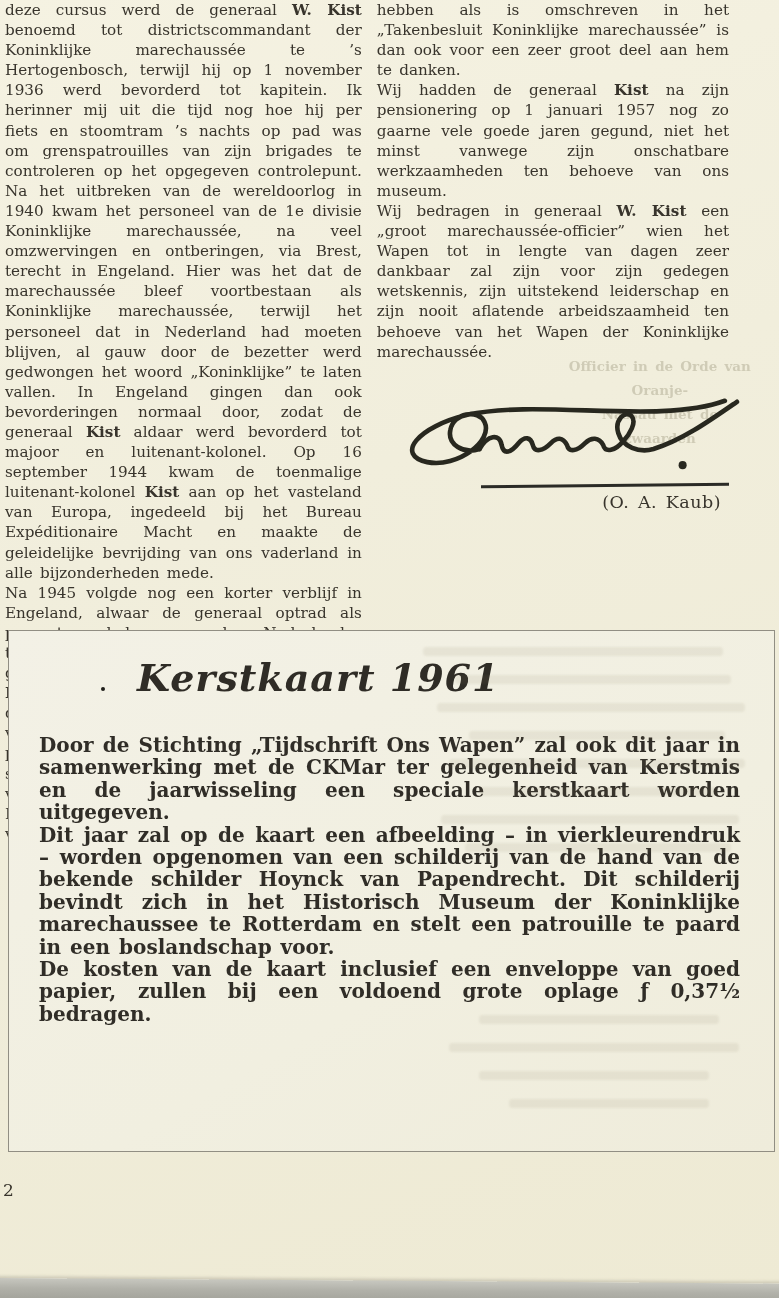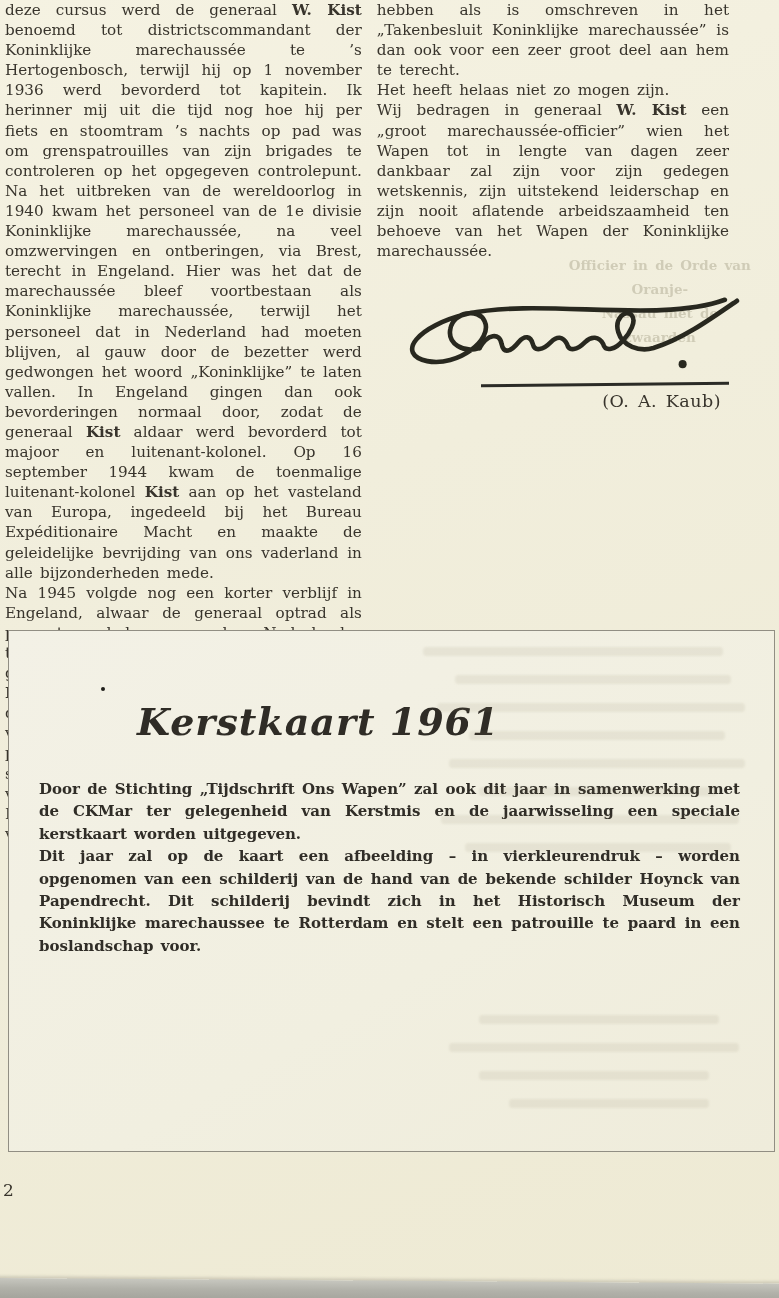--- a/index.html
+++ b/index.html
@@ -26,25 +26,25 @@
     position:absolute;left:104px;top:118px;width:248px;height:2.5px;
     background:#2b2b26;transform:rotate(-.6deg);
   }
   .sig-name{position:absolute;top:126px;right:8px;font-size:17.5px;letter-spacing:.5px;}
   .notice-box{
     position:absolute;top:630px;left:8px;width:767px;height:522px;
     border:1px solid #918e83;background:linear-gradient(150deg,#f3f1e6 0%,#f1efe0 60%,#efecdb 100%);
     box-sizing:border-box;
   }
   .box-title{
-    margin-top:68px;padding-left:128px;
+    margin-top:24px;padding-left:128px;
     font-size:38px;font-style:italic;font-weight:bold;letter-spacing:1px;color:#2f2c26;
   }
   .box-text{
-    margin:34px 34px 0 30px;font-weight:bold;font-size:15px;line-height:22.4px;
+    margin:34px 34px 0 30px;font-weight:bold;font-size:20px;line-height:22.4px;
     text-align:justify;word-spacing:2px;color:#302d27;
   }
   .box-text p{margin:0;}
   .speck{position:absolute;left:92px;top:56px;width:4px;height:4px;border-radius:50%;background:#1f1e1a;}
   .bar{position:absolute;height:9px;border-radius:4px;background:rgba(125,118,90,.10);filter:blur(1px);}
   .page-number{position:absolute;left:3px;top:1180px;font-size:17px;}
   .paper-edge{
     position:absolute;left:-4px;bottom:14px;width:790px;height:4px;
     background:#fbfaf0;opacity:.75;transform:rotate(.4deg);transform-origin:left bottom;
   }
@@ -59,22 +59,22 @@
 <body>
 
 <div class="columns">
   <div class="col left" id="col-left">
       <p><span>deze cursus werd de generaal </span><b>W. Kist</b><span> benoemd tot districtscommandant der Koninklijke marechaussée te ’s Hertogenbosch, terwijl hij op 1 november 1936 werd bevorderd tot kapitein. Ik herinner mij uit die tijd nog hoe hij per fiets en stoomtram ’s nachts op pad was om grenspatrouilles van zijn brigades te controleren op het opgegeven controlepunt. Na het uitbreken van de wereldoorlog in 1940 kwam het personeel van de 1e divisie Koninklijke marechaussée, na veel omzwervingen en ontberingen, via Brest, terecht in Engeland. Hier was het dat de marechaussée bleef voortbestaan als Koninklijke marechaussée, terwijl het personeel dat in Nederland had moeten blijven, al gauw door de bezetter werd gedwongen het woord „Koninklijke” te laten vallen. In Engeland gingen dan ook bevorderingen normaal door, zodat de generaal </span><b>Kist</b><span> aldaar werd bevorderd tot majoor en luitenant-kolonel. Op 16 september 1944 kwam de toenmalige luitenant-kolonel </span><b>Kist</b><span> aan op het vasteland van Europa, ingedeeld bij het Bureau Expéditionaire Macht en maakte de geleidelijke bevrijding van ons vaderland in alle bijzonderheden mede.</span></p>
       <p><span>Na 1945 volgde nog een korter verblijf in Engeland, alwaar de generaal optrad als provost-marshal voor de Nederlandse troepen aldaar. Het is één van de zeer grote verdiensten geweest van de generaal </span><b>Kist</b><span> dat hij zeer tijdig heeft ingezien, dat de Koninklijke marechaussée, meer dan vroeger, zich moest toeleggen op de politiedienst ten behoeve van de strijdkrachten, dus voor het leger alsook voor de Marine en de Luchtmacht.</span></p>
       <p><span>Dat wij thans een zo eervolle taak te verrichten</span></p>
     </div>
   <div class="col right">
     <div id="col-right-paras">
-        <p><span>hebben als is omschreven in het „Takenbesluit Koninklijke marechaussée” is dan ook voor een zeer groot deel aan hem te terecht.</span></p>
-        <p><span>Het heeft helaas niet zo mogen zijn.</span></p>
+        <p><span>hebben als is omschreven in het „Takenbesluit Koninklijke marechaussée” is dan ook voor een zeer groot deel aan hem te danken.</span></p>
+        <p><span>Wij hadden de generaal </span><b>Kist</b><span> na zijn pensionering op 1 januari 1957 nog zo gaarne vele goede jaren gegund, niet het minst vanwege zijn onschatbare werkzaamheden ten behoeve van ons museum.</span></p>
         <p><span>Wij bedragen in generaal </span><b>W. Kist</b><span> een „groot marechaussée-officier” wien het Wapen tot in lengte van dagen zeer dankbaar zal zijn voor zijn gedegen wetskennis, zijn uitstekend leiderschap en zijn nooit aflatende arbeidszaamheid ten behoeve van het Wapen der Koninklijke marechaussée.</span></p>
       </div>
     <div class="sig-area">
       <div class="ghost" id="ghost-lines">
           <div>Officier in de Orde van Oranje-</div>
           <div>Nassau met de zwaarden</div>
         </div>
       <svg class="sig-svg" viewBox="0 0 360 92" fill="none" stroke="#28281f" stroke-width="4.6" stroke-linecap="round" stroke-linejoin="round">
         <path d="M 334 8 C 268 32, 150 6, 78 22 C 28 34, 6 62, 38 69 C 68 75, 104 48, 95 29 C 89 16, 64 20, 61 37 C 58 52, 74 61, 90 56"></path>
         <path d="M 90 56 C 98 42, 110 40, 112 52 C 114 62, 121 60, 129 50 C 135 43, 141 44, 143 52 C 145 60, 153 58, 161 50 C 167 44, 173 44, 177 52 C 179 60, 187 58, 195 50 C 201 44, 209 44, 213 52 C 215 60, 225 58, 233 48 C 239 42, 247 29, 241 23 C 235 17, 224 27, 228 40 C 232 54, 249 60, 263 56 C 292 47, 320 27, 346 9"></path>
@@ -99,18 +99,19 @@
       <div class="bar" style="top: 212px; left: 456px; width: 266px;"></div>
       <div class="bar" style="top: 384px; left: 470px; width: 240px;"></div>
       <div class="bar" style="top: 412px; left: 440px; width: 290px;"></div>
       <div class="bar" style="top: 440px; left: 470px; width: 230px;"></div>
       <div class="bar" style="top: 468px; left: 500px; width: 200px;"></div>
     </div>
   <div class="box-title">Kerstkaart 1961</div>
   <div class="box-text" id="box-paras">
       <p>Door de Stichting „Tijdschrift Ons Wapen” zal ook dit jaar in samenwerking met de CKMar ter gelegenheid van Kerstmis en de jaarwisseling een speciale kerstkaart worden uitgegeven.</p>
       <p>Dit jaar zal op de kaart een afbeelding  –  in vierkleurendruk  –  worden opgenomen van een schilderij van de hand van de bekende schilder Hoynck van Papendrecht. Dit schilderij bevindt zich in het Historisch Museum der Koninklijke marechaussee te Rotterdam en stelt een patrouille te paard in een boslandschap voor.</p>
+      <p>De kosten van de kaart inclusief een enveloppe van goed papier, zullen bij een voldoend grote oplage ƒ 0,37½ bedragen.</p>
     </div>
 </div>
 
 <div class="page-number">2</div>
 <div class="paper-edge"></div>
 <div class="table-edge"></div>
 
 </body></html>

